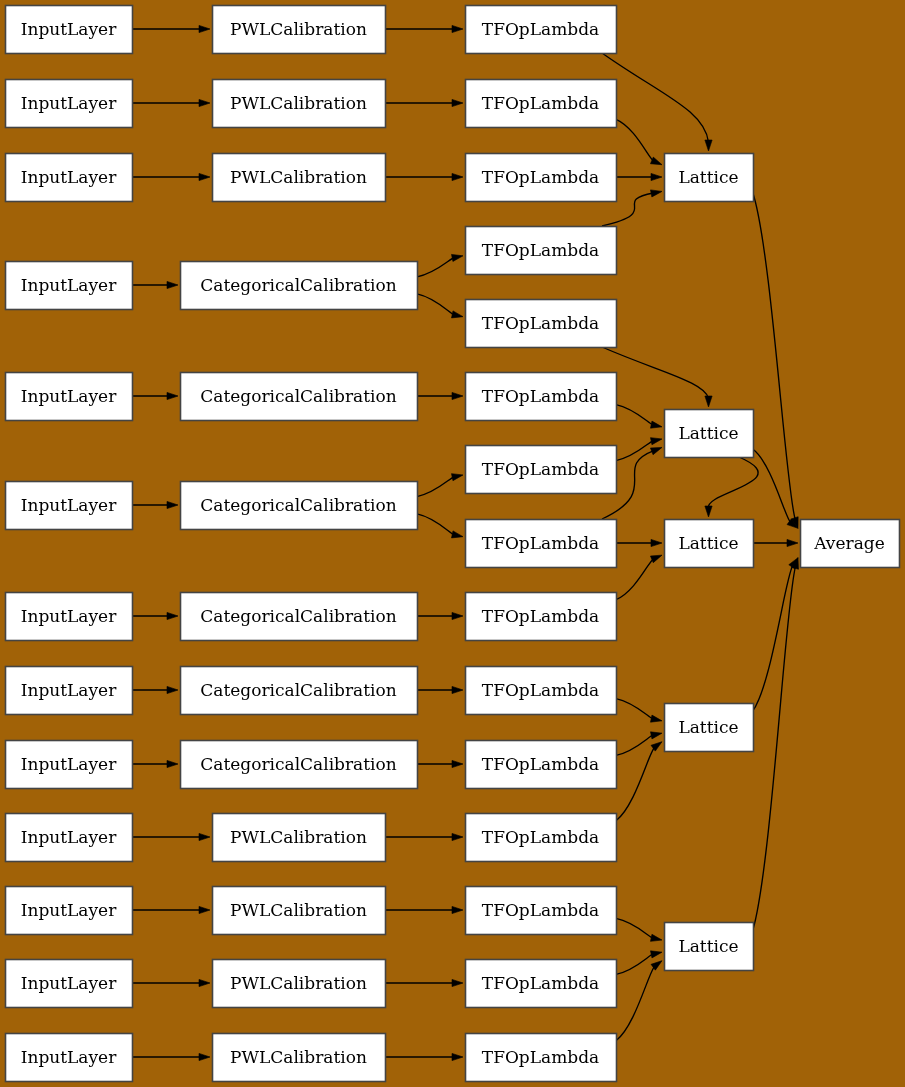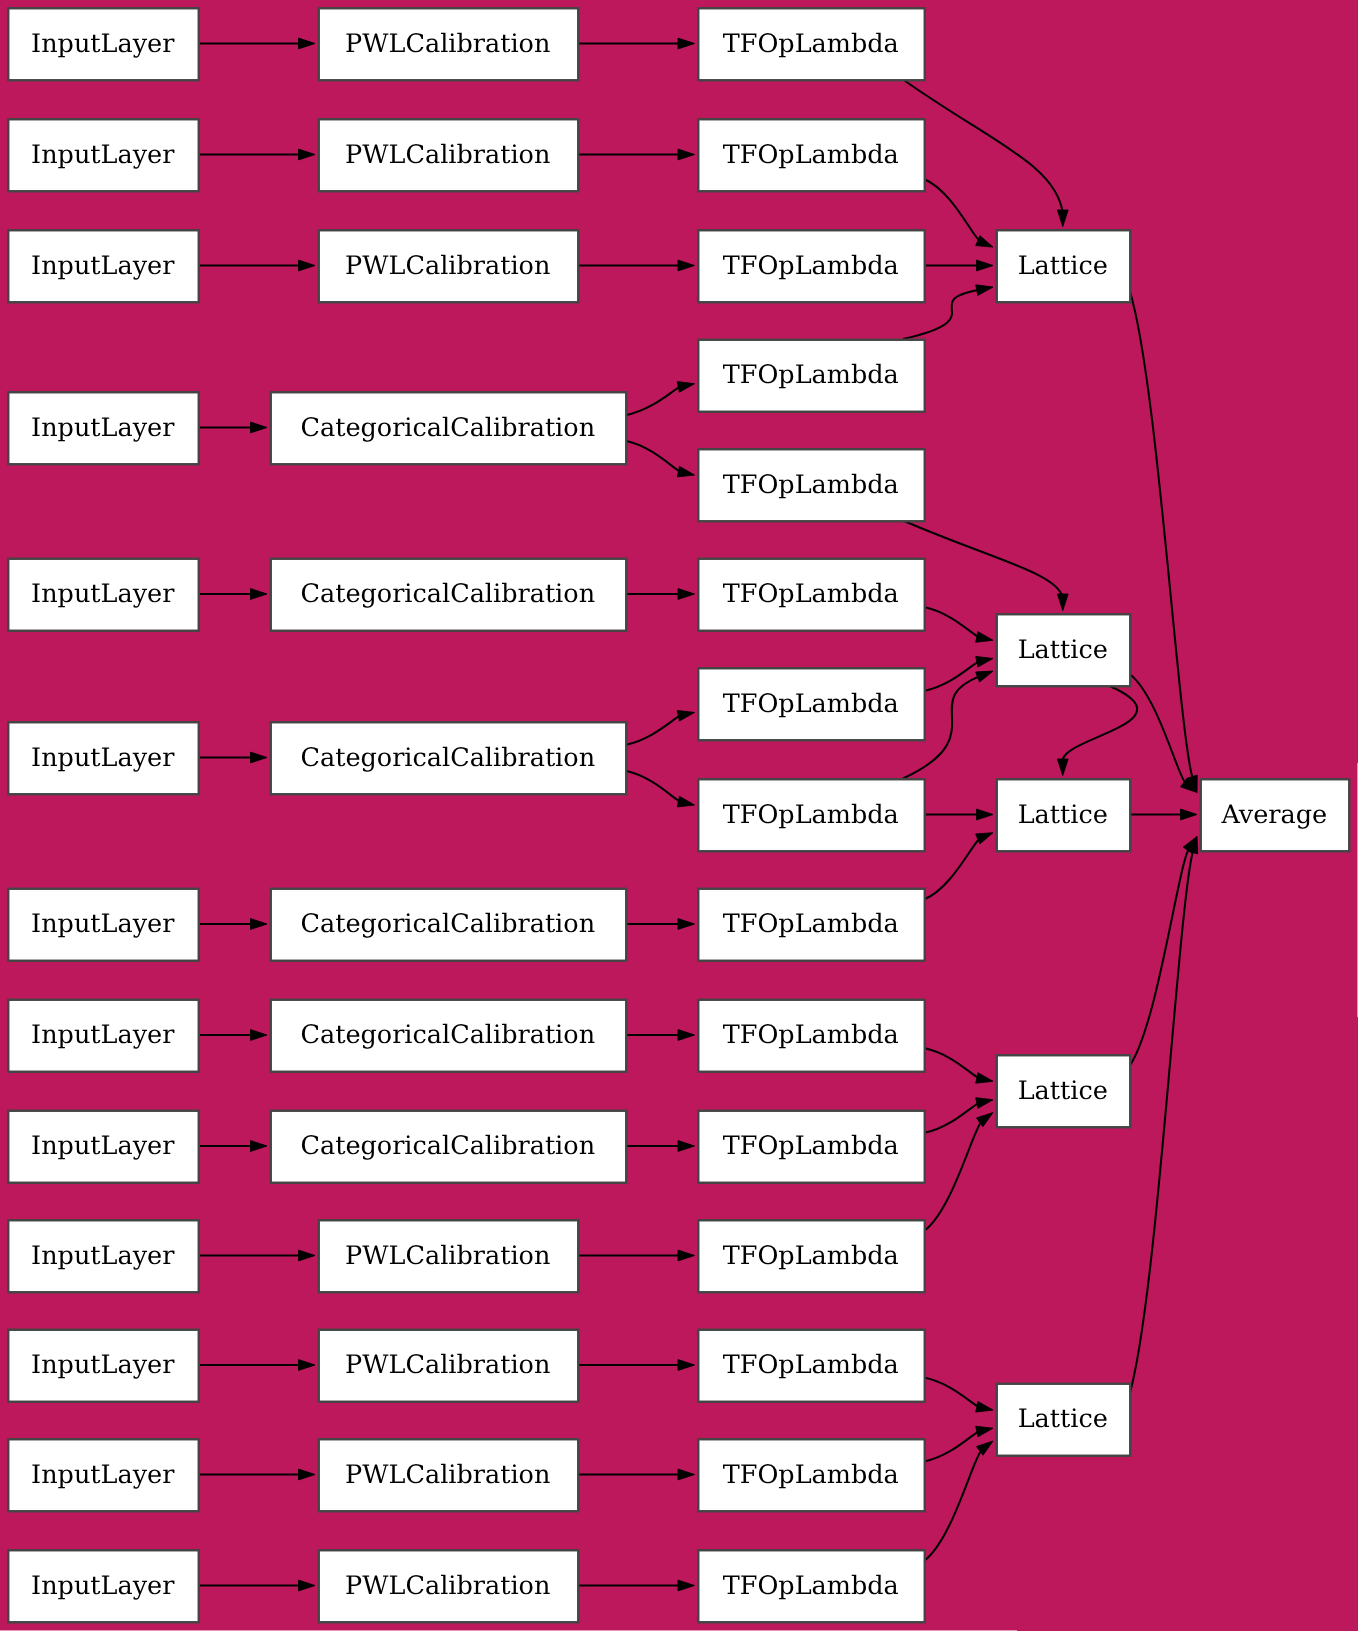--- a/index.html
+++ b/index.html
@@ -4,21 +4,21 @@
 <style>
   html, body {
     margin: 0;
     padding: 0;
     background: #ffffff;
   }
   #diagram-root {
     position: relative;
     width: 905px;
     height: 1087px;
-    background: #be185d;
+    background: #a16207;
     font-family: "DejaVu Serif", "Liberation Serif", serif;
     overflow: hidden;
   }
   #graph-svg {
     position: absolute;
     top: 0;
     left: 0;
     width: 905px;
     height: 1087px;
     display: block;

